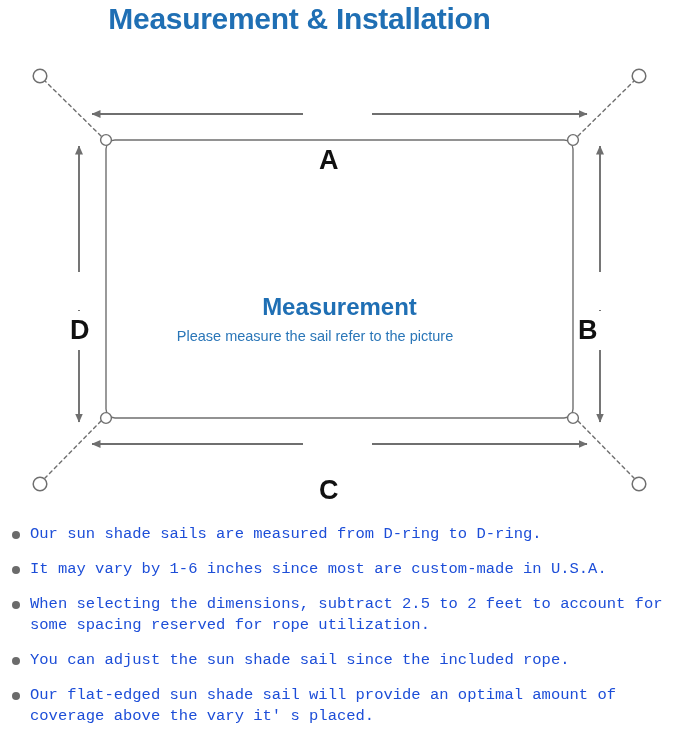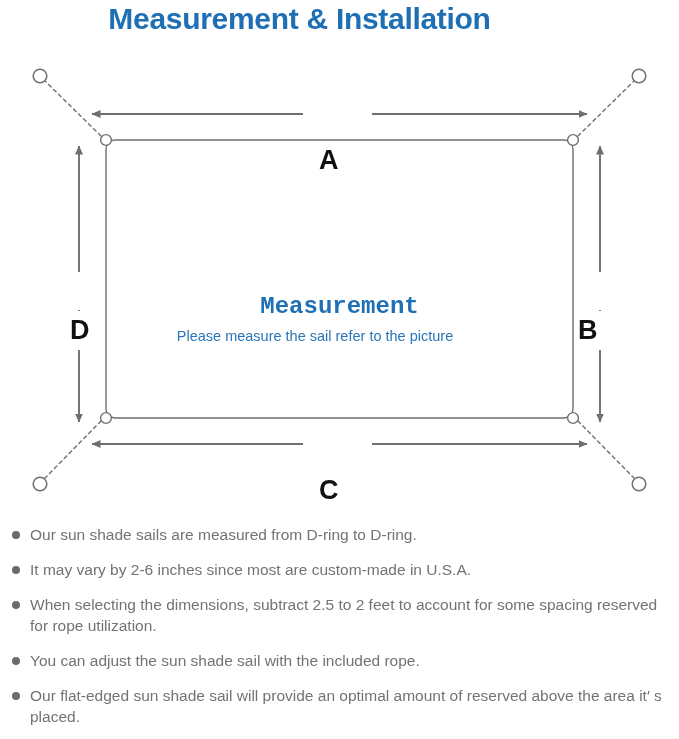--- a/index.html
+++ b/index.html
@@ -48,21 +48,20 @@
     position: absolute;
     left: 0;
     top: 244px;
     width: 679px;
     text-align: center;
     font-size: 24px;
     font-weight: bold;
     color: #1f6fb4;
     line-height: 30px;
     white-space: nowrap;
-    font-family: Liberation Mono, monospace;
   }
   .center-sub {
     position: absolute;
     left: 0;
     top: 278px;
     width: 630px;
     text-align: center;
     font-size: 14.5px;
     font-weight: normal;
     color: #2a76b8;
@@ -92,22 +91,22 @@
     left: 0;
     top: 524px;
     width: 679px;
   }
   .note-item {
     position: relative;
     padding-left: 30px;
     margin: 0 0 14px 0;
     font-size: 15.5px;
     line-height: 21px;
-    color: #737373;
-    font-family: Liberation Sans, sans-serif;
+    color: #1d4ed8;
+    font-family: Liberation Mono, monospace;
   }
   .note-item:last-child { margin-bottom: 0; }
   .note-bullet {
     position: absolute;
     left: 12px;
     top: 7px;
     width: 8px;
     height: 8px;
     border-radius: 50%;
     background: #6b6b6b;
@@ -181,27 +180,27 @@
   <div class="dim-letter" id="dim-d">D</div>
 </div>
 
 <div id="notes">
   <div class="note-item">
     <span class="note-bullet"></span>
     <span class="note-text">Our sun shade sails are measured from D-ring to D-ring.</span>
   </div>
   <div class="note-item">
     <span class="note-bullet"></span>
-    <span class="note-text">It may vary by 2-6 inches since most are custom-made in U.S.A.</span>
+    <span class="note-text">It may vary by 1-6 inches since most are custom-made in U.S.A.</span>
   </div>
   <div class="note-item">
     <span class="note-bullet"></span>
     <span class="note-text">When selecting the dimensions, subtract 2.5 to 2 feet to account for some spacing reserved for rope utilization.</span>
   </div>
   <div class="note-item">
     <span class="note-bullet"></span>
-    <span class="note-text">You can adjust the sun shade sail with the included rope.</span>
-  </div>
-  <div class="note-item">
-    <span class="note-bullet"></span>
-    <span class="note-text">Our flat-edged sun shade sail will provide an optimal amount of reserved above the area it′ s placed.</span>
+    <span class="note-text">You can adjust the sun shade sail since the included rope.</span>
+  </div>
+  <div class="note-item">
+    <span class="note-bullet"></span>
+    <span class="note-text">Our flat-edged sun shade sail will provide an optimal amount of coverage above the vary it′ s placed.</span>
   </div>
 </div>
 
 </body></html>

